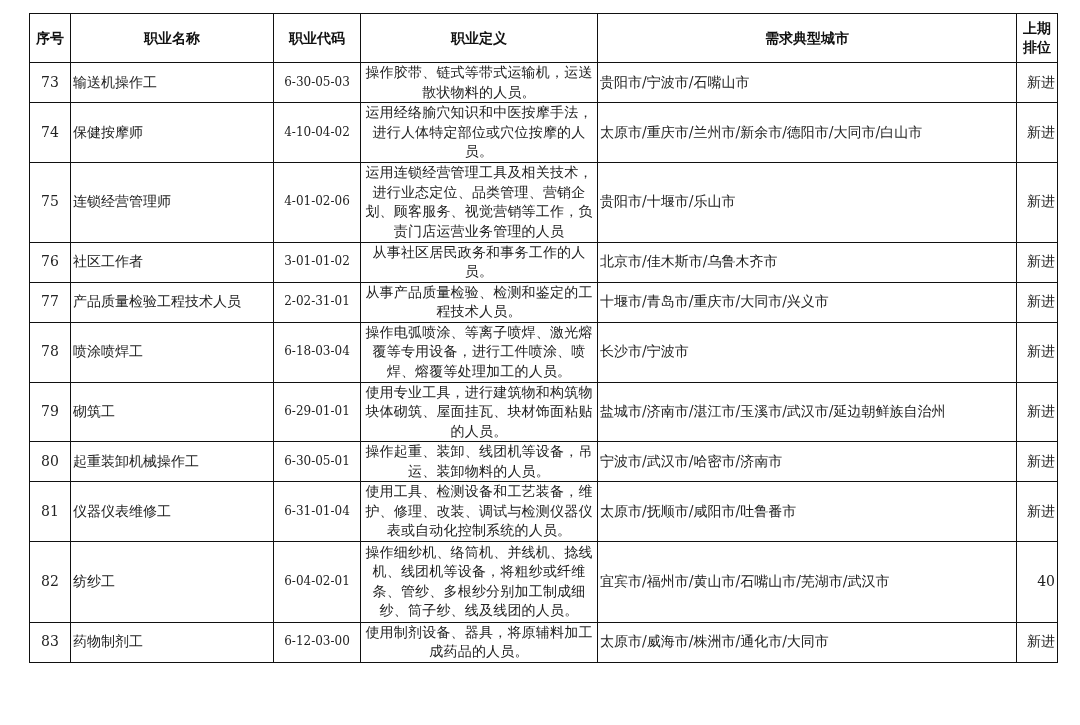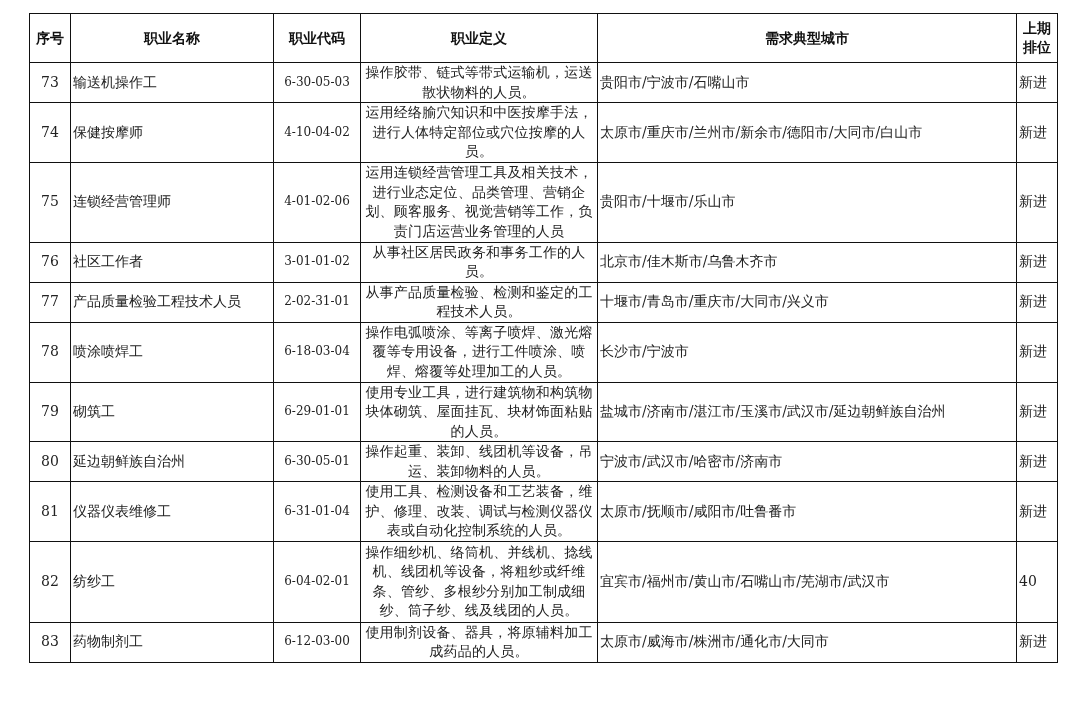--- a/index.html
+++ b/index.html
@@ -17,21 +17,21 @@
     table.jobs th {
       font-family: "DejaVu Sans", "Liberation Sans", sans-serif;
       font-weight: bold; font-size: 14px; text-align: center; color: #111;
       height: 48px; line-height: 19px;
     }
     td.seq { text-align: center; }
     td.name { text-align: left; padding-left: 3px; }
     td.code { text-align: center; padding: 0 1px; white-space: nowrap; font-size: 12px; }
     td.def { text-align: center; padding: 0 1px 0 2px; letter-spacing: 0.2px; }
     td.cities { text-align: left; padding-left: 3px; }
-    td.prev { text-align: left; }
+    td.prev { text-align: right; }
   </style>
 </head>
 <body>
 
 <table class="jobs">
   <colgroup>
     <col style="width:41px">
     <col style="width:203px">
     <col style="width:87px">
     <col style="width:237px">
@@ -100,21 +100,21 @@
       <tr style="height: 59px;">
     <td class="seq">79</td>
     <td class="name">砌筑工</td>
     <td class="code">6-29-01-01</td>
     <td class="def">使用专业工具，进行建筑物和构筑物块体砌筑、屋面挂瓦、块材饰面粘贴的人员。</td>
     <td class="cities">盐城市/济南市/湛江市/玉溪市/武汉市/延边朝鲜族自治州</td>
     <td class="prev">新进</td>
   </tr>
       <tr style="height: 39px;">
     <td class="seq">80</td>
-    <td class="name">延边朝鲜族自治州</td>
+    <td class="name">起重装卸机械操作工</td>
     <td class="code">6-30-05-01</td>
     <td class="def">操作起重、装卸、线团机等设备，吊运、装卸物料的人员。</td>
     <td class="cities">宁波市/武汉市/哈密市/济南市</td>
     <td class="prev">新进</td>
   </tr>
       <tr style="height: 59px;">
     <td class="seq">81</td>
     <td class="name">仪器仪表维修工</td>
     <td class="code">6-31-01-04</td>
     <td class="def">使用工具、检测设备和工艺装备，维护、修理、改装、调试与检测仪器仪表或自动化控制系统的人员。</td>

